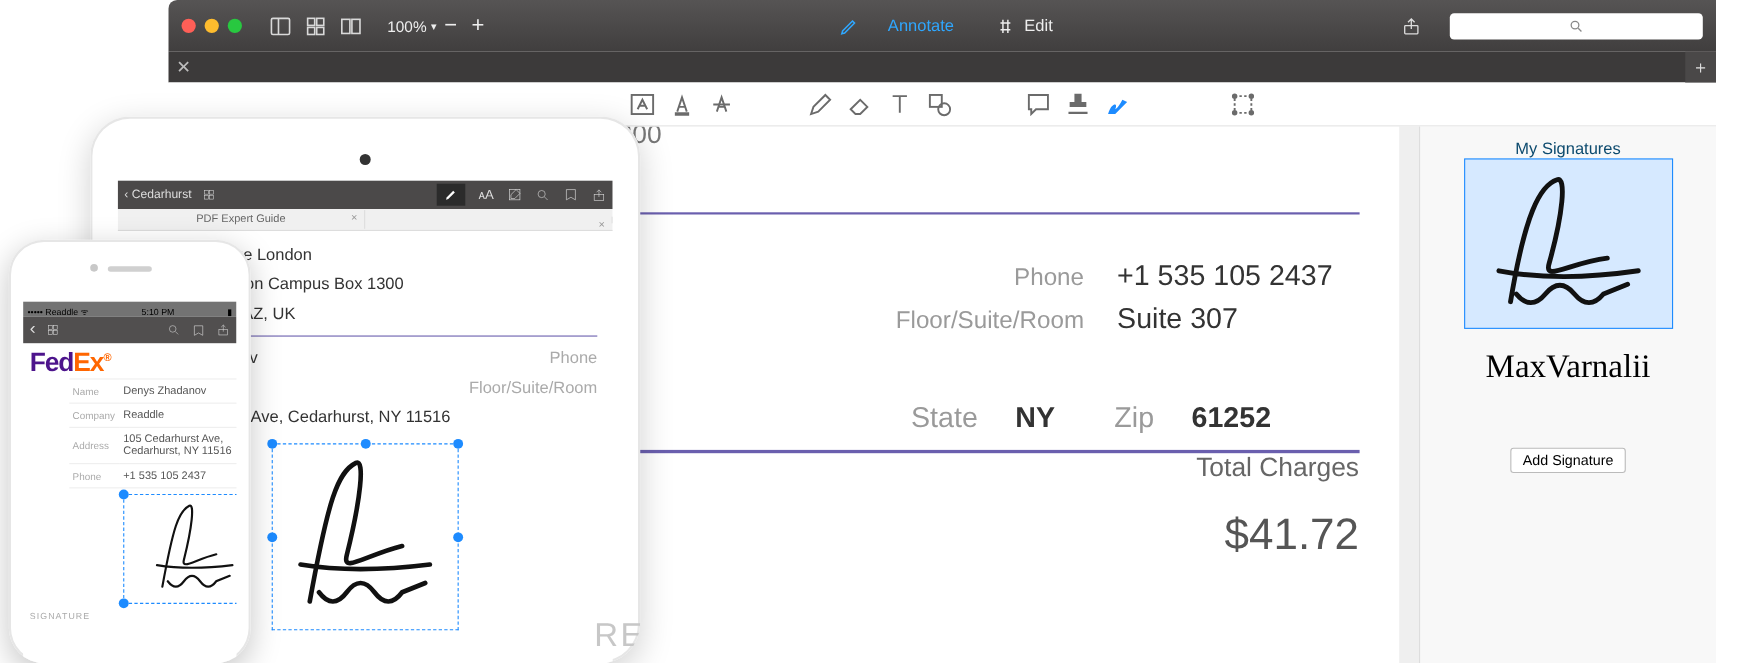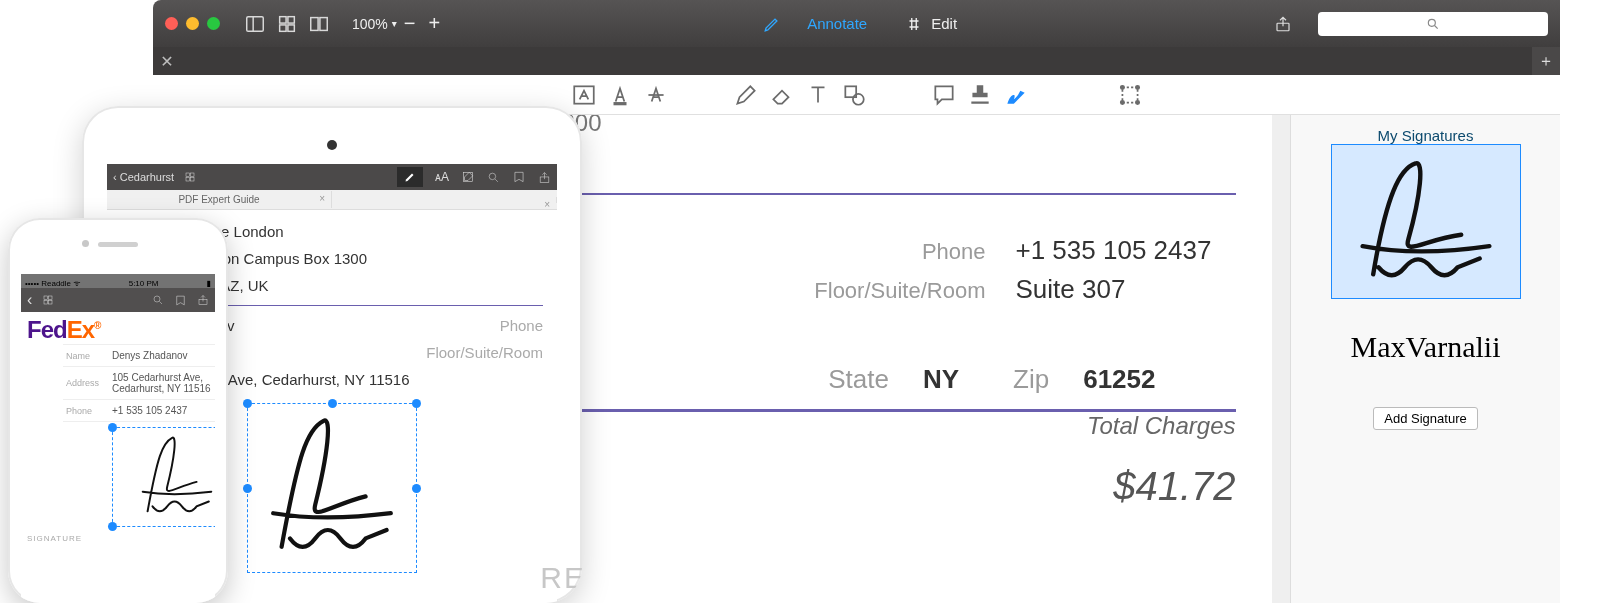--- a/index.html
+++ b/index.html
@@ -161,21 +161,20 @@
   }
   .hdl { position:absolute; width:9px; height:9px; background:#1d8bff; border-radius:50%; }
   .h-tl{top:-5px;left:-5px;} .h-tr{top:-5px;right:-5px;}
   .h-bl{bottom:-5px;left:-5px;} .h-br{bottom:-5px;right:-5px;}
   .h-tm{top:-5px;left:calc(50% - 4px);}
   .h-ml{left:-5px;top:calc(50% - 4px);} .h-mr{right:-5px;top:calc(50% - 4px);}
 
   .payment-box {
     border-top:3px solid #6a5fae;
     margin-top:-4px;
-    font-style:italic;
   }
   .pay-head { display:flex; align-items:center; gap:14px; padding:6px 0;}
   .pay-num { width:34px; height:34px; background:#6a5fae; color:#fff; display:flex; align-items:center; justify-content:center; font-weight:700; font-size:20px;}
   .pay-title { font-size:26px; color:#444; font-weight:600;}
   .bill-to { font-size:28px; font-weight:600; color:#333; margin:4px 0 14px;}
   .chk-row { display:flex; align-items:center; gap:16px; font-size:24px; color:#555; margin:6px 0;}
   .chk { width:26px; height:26px; background:#e0e0e0;}
   .chk.x { display:flex; align-items:center; justify-content:center; color:#888;}
   .totals { text-align:right; }
   .totals-head { color:#666; font-size:24px;}
@@ -192,21 +191,21 @@
   .sp-title { font-size:15px; color:#0c4a6e; }
   .sig-thumb {
     width: 190px; height: 155px;
     background:#d6e9ff;
     border:1px solid #1d8bff;
     padding: 6px;
     margin-bottom: 18px;
     cursor:pointer;
   }
   .sig-thumb svg { width:100%; height:100%;}
-  .sig-thumb2 { width:190px; height:60px; cursor:pointer; margin-bottom:30px; display:flex; align-items:center; justify-content:center;}
+  .sig-thumb2 { width:190px; height:60px; cursor:pointer; margin-bottom:30px; display:flex; align-items:flex-start; justify-content:center;}
   .btn-plain {
     font-size:13px; padding:3px 10px; background:#fff; border:1px solid #bbb; border-radius:3px; cursor:pointer;
   }
 
   
   .ipad {
     position:absolute;
     left: 82px;
     top: 106px;
     width: 500px;
@@ -627,20 +626,24 @@
           </svg>
       </div>
     </div>
     <div class="iph-doc">
       <div class="fedex"><span class="fed">Fed</span><span class="ex">Ex</span><span class="fedex-reg">®</span></div>
       <table class="iph-table">
         <tbody>
             <tr>
               <td class="lbl">Name</td>
               <td>Denys Zhadanov</td>
+            </tr>
+        <tr>
+              <td class="lbl">Company</td>
+              <td>Readdle</td>
             </tr>
         <tr>
               <td class="lbl">Address</td>
               <td>105 Cedarhurst Ave, Cedarhurst, NY 11516</td>
             </tr>
         <tr>
               <td class="lbl">Phone</td>
               <td>+1 535 105 2437</td>
             </tr>
         <tr>

